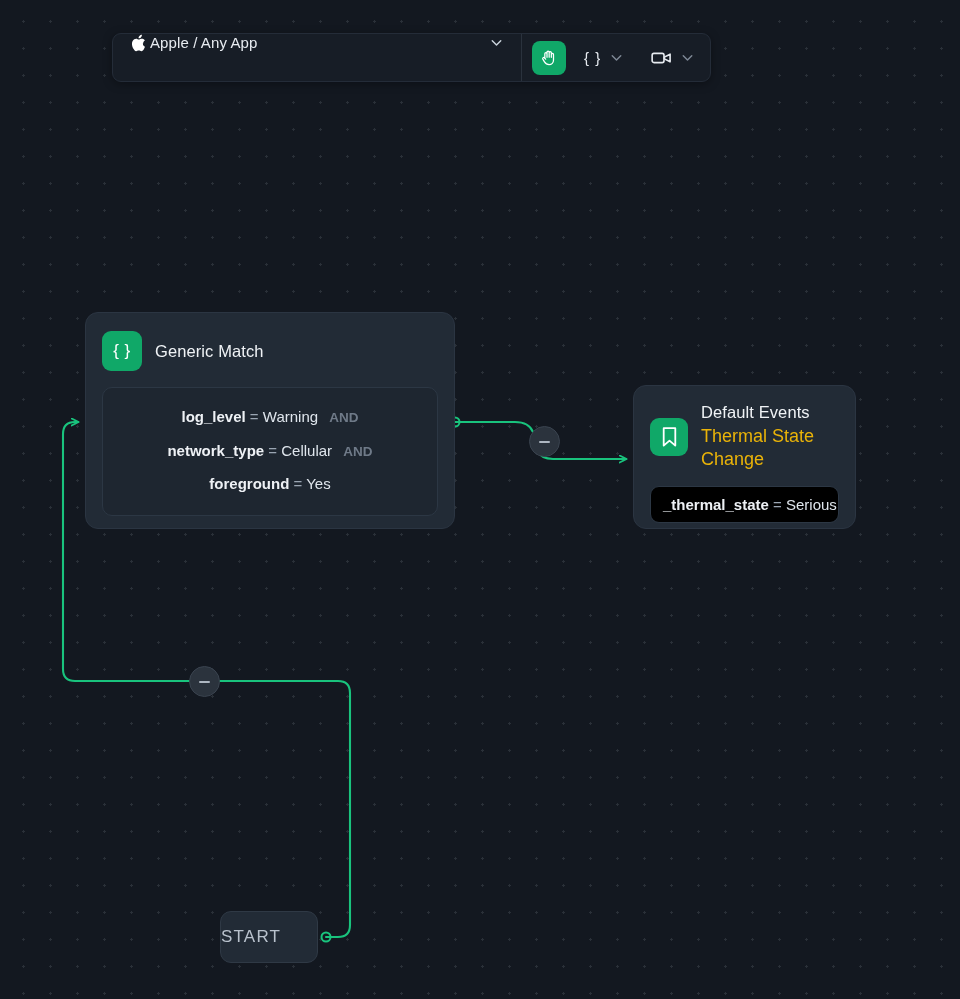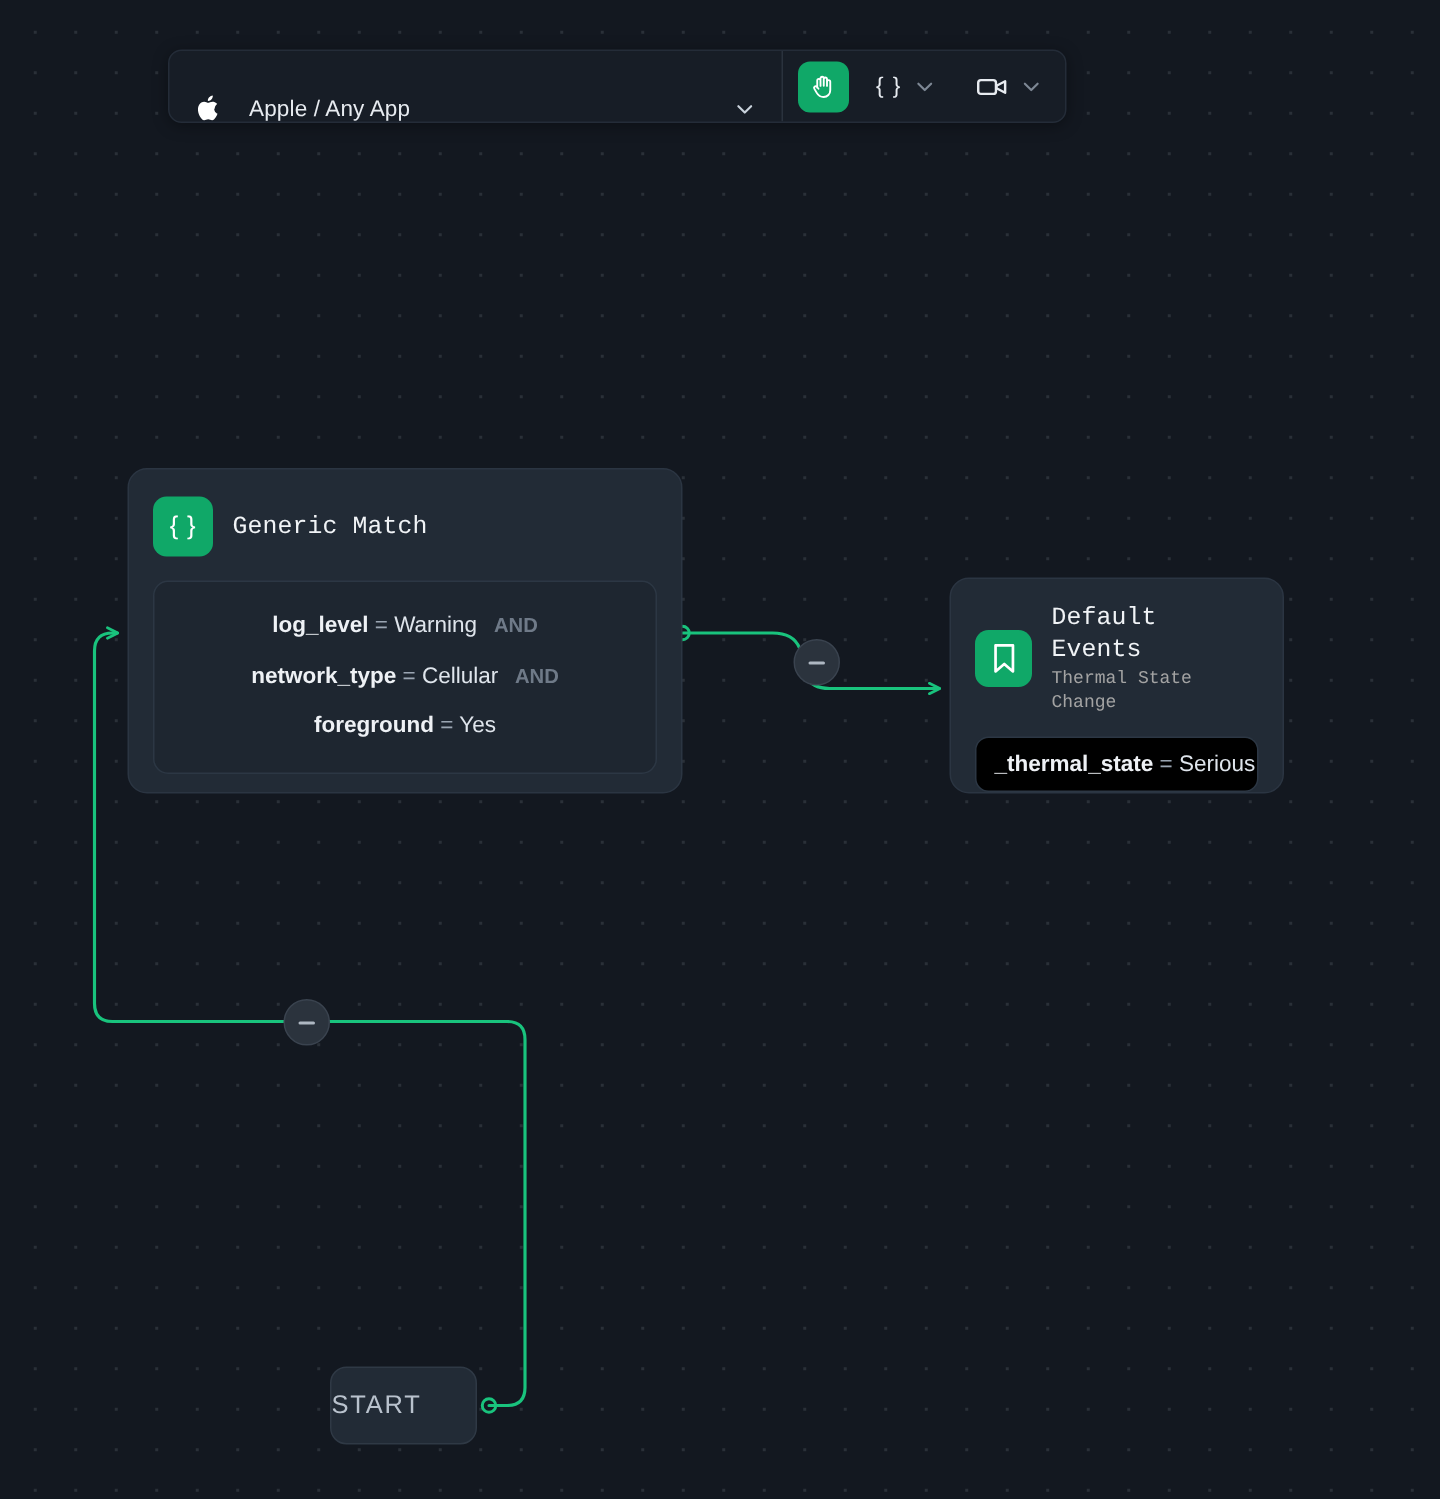--- a/index.html
+++ b/index.html
@@ -42,22 +42,22 @@
     display: flex;
     align-items: stretch;
     background: #171d26;
     border: 1px solid #242c38;
     border-radius: 9px;
     box-shadow: 0 2px 10px rgba(0,0,0,.35);
     overflow: hidden;
   }
   .tb-app {
     display: flex;
-    align-items: flex-end;
-    gap: 20px;
+    align-items: flex-start;
+    gap: 4px;
     padding: 0 16px 0 18px;
     min-width: 408px;
     box-sizing: border-box;
     cursor: pointer;
   }
   .apple-logo { width: 15px; height: 18px; display:block; }
   .tb-app-label {
     color: #e7ebf0;
     font-size: 15px;
     letter-spacing: .1px;
@@ -133,30 +133,30 @@
   .node-icon {
     width: 40px; height: 40px;
     border-radius: 9px;
     background: #10a868;
     display: flex;
     align-items: center;
     justify-content: center;
     flex: none;
   }
   #node-default .node-icon { width: 38px; height: 38px; }
-  .node-titles { display: flex; flex-direction: column; justify-content: flex-end; font-family: Liberation Mono, monospace; }
+  .node-titles { display: flex; flex-direction: column; justify-content: flex-end; }
   .node-title {
     color: #f0f3f6;
     font-size: 16.5px;
     letter-spacing: .1px;
     line-height: 1.25;
   }
   .node-sub {
-    color: #a3a3a3;
-    font-size: 12px;
+    color: #eab308;
+    font-size: 18px;
     line-height: 1.3;
     margin-top: 2px;
   }
   .brace-icon-text {
     color: #ffffff;
     font-size: 17px;
     letter-spacing: .5px;
   }
 
   

